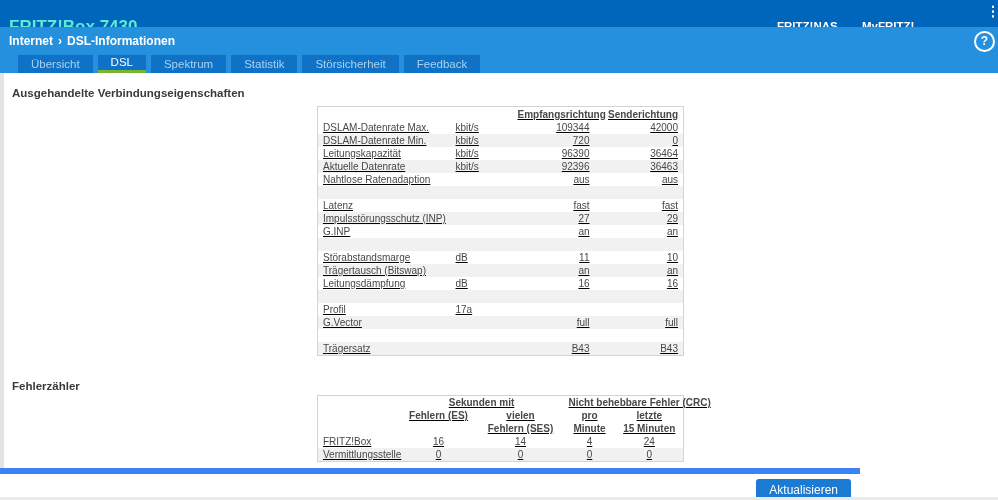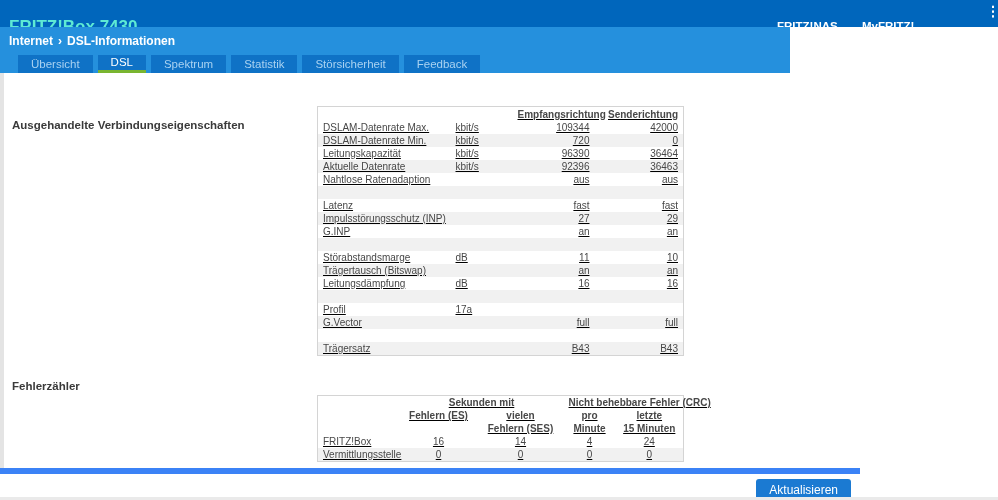--- a/index.html
+++ b/index.html
@@ -8,35 +8,35 @@
     background:#ffffff; font-family:"Liberation Sans", sans-serif;
     -webkit-font-smoothing:antialiased;
   }
   
   .topbar { position:absolute; left:0; top:0; width:998px; height:27px; background:#0066bc; }
   .brand  { position:absolute; left:9px; top:17px; font-size:17px; font-weight:bold; color:#5eead4; }
   .toplink{ position:absolute; top:20px; font-size:11.5px; font-weight:bold; color:#fff; text-decoration:none; cursor:pointer; }
   .l1 { left:777px; } .l2 { left:862px; }
   .kebab  { position:absolute; left:986px; top:4px; color:#fff; font-size:14px; font-weight:bold; line-height:14px; cursor:pointer; }
   
-  .subheader { position:absolute; left:0; top:27px; width:790px; height:46px; background:#2590dd; }
+  .subheader { position:absolute; left:0; top:27px; width:998px; height:46px; background:#2590dd; }
   .breadcrumb { position:absolute; left:9px; top:7px; color:#fff; font-size:12px; font-weight:bold; }
   .breadcrumb .sep { margin:0 5px; font-weight:bold; }
   .help { position:absolute; left:974px; top:4px; width:17px; height:17px; border:2px solid #fff;
           border-radius:50%; color:#fff; font-size:12px; font-weight:bold; text-align:center;
           line-height:17px; cursor:pointer; }
   .tabs { position:absolute; left:18px; bottom:0; display:flex; gap:5px; }
   .tab  { box-sizing:border-box; height:18px; line-height:18px; padding:0 13px; background:#0f72c6;
           color:#a9d2f1; font-size:11.5px; cursor:pointer; }
   .tab.active { color:#fff; font-weight:normal; line-height:14px; border-bottom:3px solid #79b530; }
   
   .content { position:absolute; left:0; top:73px; width:998px; height:395px; background:#fff; }
   .leftedge { position:absolute; left:0; top:0; width:4px; height:395px; background:#e4e4e4; }
   h2.section { position:absolute; left:12px; margin:0; font-size:11.5px; font-weight:bold; color:#3a3a3a; }
-  #h-conn { top:14px;margin-top:32px; }
+  #h-conn { top:14px; }
   #h-err  { top:307px; }
   table { border-collapse:collapse; table-layout:fixed; border:1px solid #d4d4d4; background:#fff;text-decoration:underline; }
   th, td { font-size:10px; color:#474747; font-weight:normal; padding:0 5px;
            height:13px; line-height:13px; white-space:nowrap; text-align:left; }
   tbody tr:nth-child(even) { background:#f1f1f1; }
   .t1 { position:absolute; left:317px; top:33px; width:366px; }
   .t1 thead th { font-weight:bold; height:14px; }
   .t1 .num { text-align:right; }
   .t2 { position:absolute; left:317px; top:322px; width:366px; }
   .t2 thead th { font-weight:bold; text-align:center; vertical-align:top; white-space:pre-line; }

